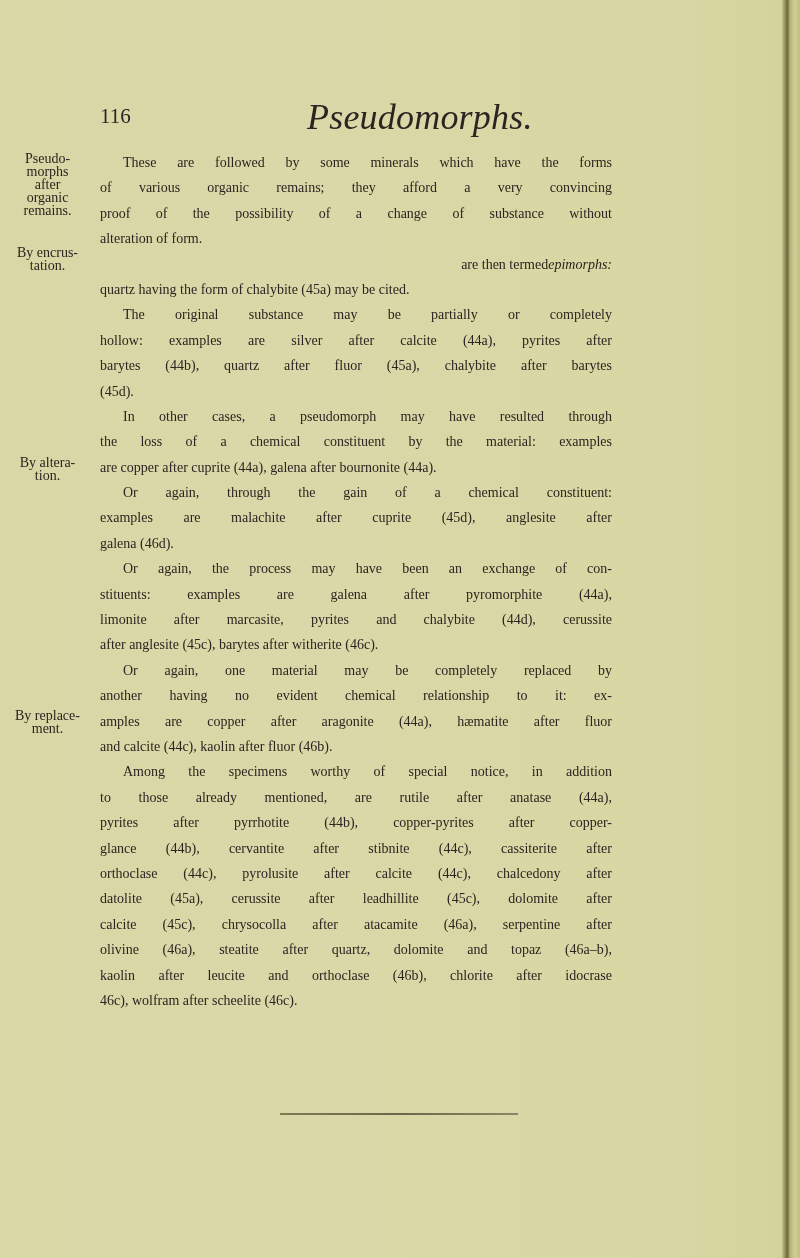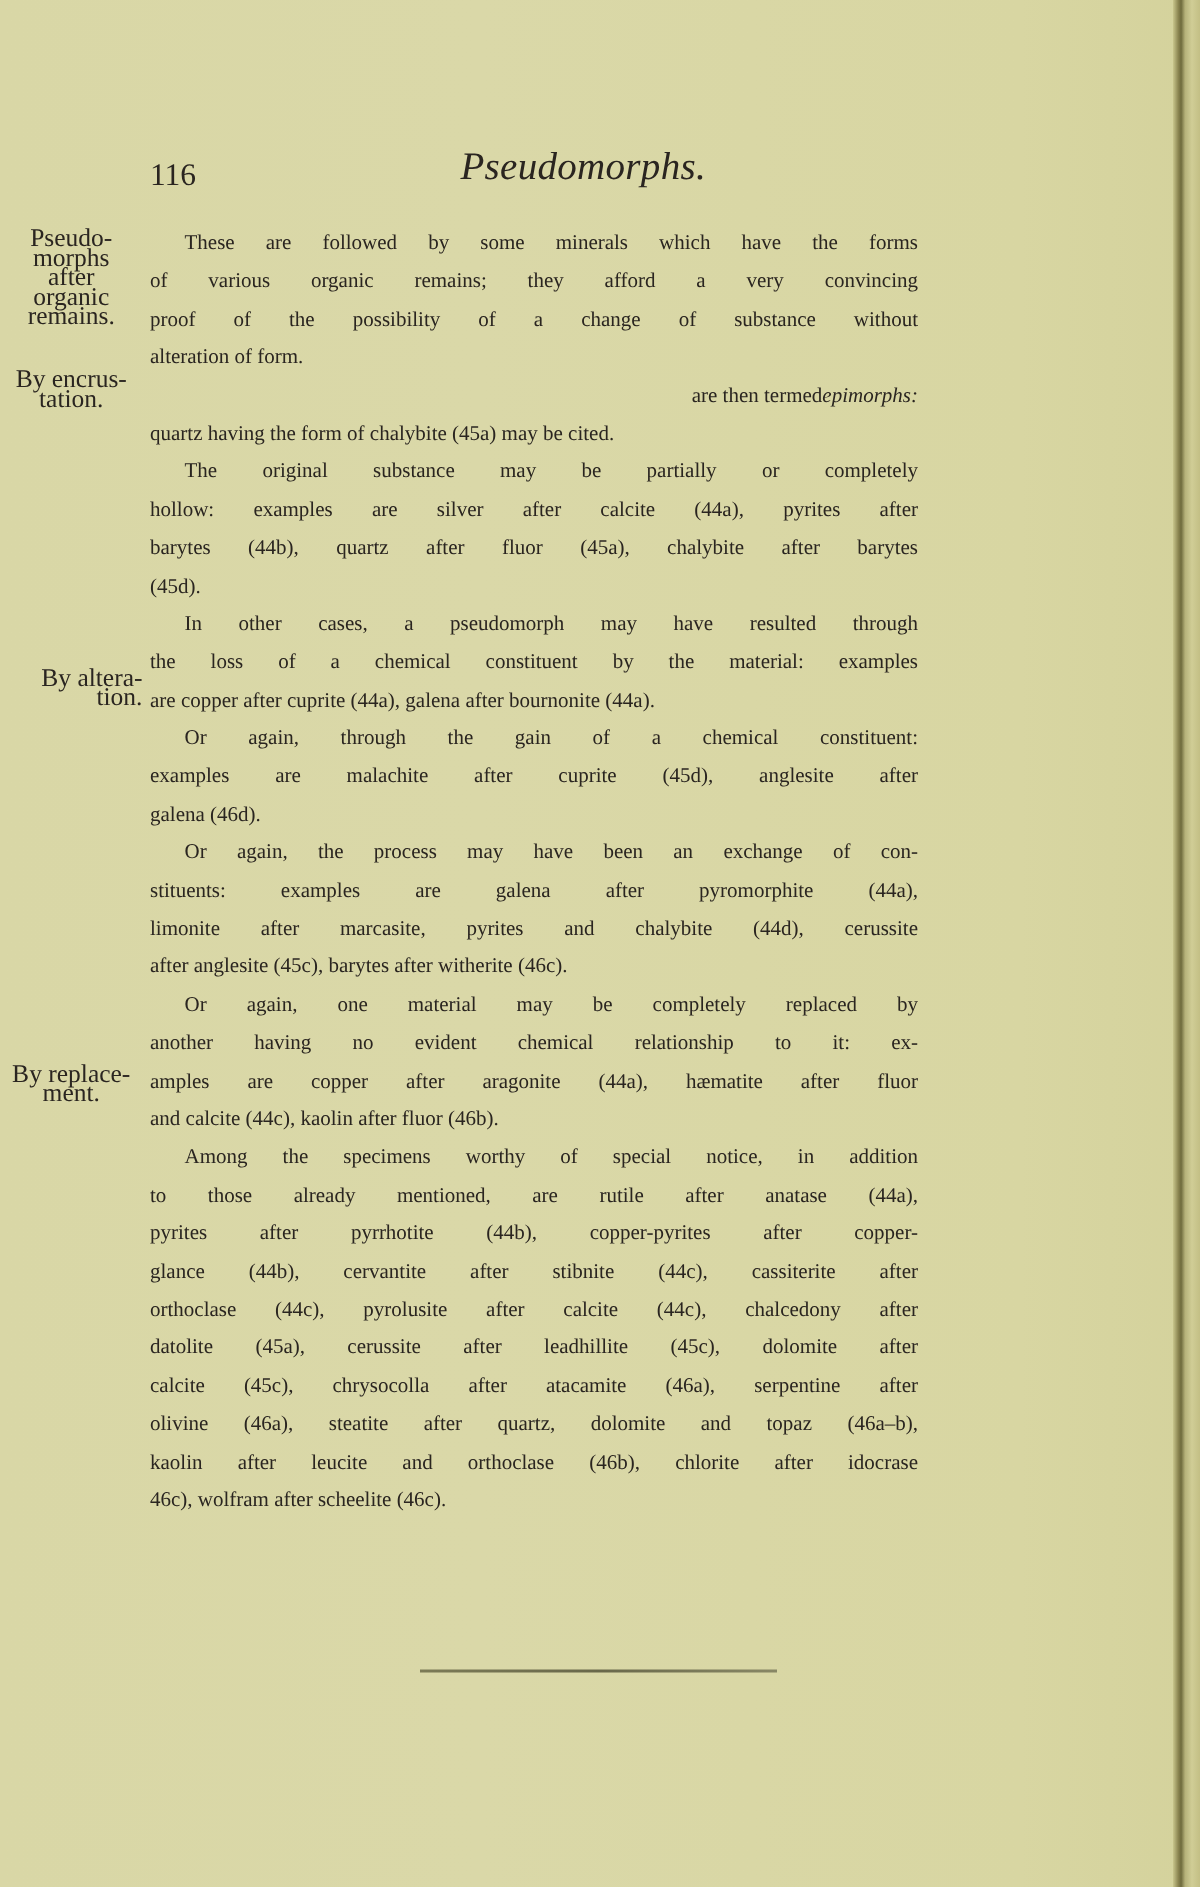--- a/index.html
+++ b/index.html
@@ -41,21 +41,21 @@
   .page-number {
     position: absolute;
     left: 0;
     top: 8px;
     font-size: 21px;
   }
   .running-title {
     position: absolute;
     left: 207px;
     top: 0;
-    font-size: 26px;
+    font-size: 36px;
     font-style: italic;
     letter-spacing: 0.2px;
   }
   .body-text {
     position: absolute;
     left: 100px;
     top: 150px;
     width: 512px;
   }
   .line {
@@ -69,21 +69,21 @@
   .line.last {
     text-align-last: left;
   }
   .line.indent {
     padding-left: 23px;
   }
   .margin-note {
     position: absolute;
     left: 0;
     width: 95px;
-    font-size: 17px;
+    font-size: 14px;
     line-height: 13px;
     text-align: center;
   }
   .margin-note span { display: block; }
   .rule {
     position: absolute;
     left: 280px;
     top: 1113px;
     width: 238px;
     height: 2px;
@@ -108,21 +108,21 @@
     <span>Pseudo-</span>
     <span>morphs</span>
     <span>after</span>
     <span>organic</span>
     <span>remains.</span>
   </div>
   <div class="margin-note" style="top:246px;">
     <span>By encrus-</span>
     <span>tation.</span>
   </div>
-  <div class="margin-note" style="top:445px;text-align:right;">
+  <div class="margin-note" style="top:456px;">
     <span>By altera-</span>
     <span>tion.</span>
   </div>
   <div class="margin-note" style="top:709px;">
     <span>By replace-</span>
     <span>ment.</span>
   </div>
 
   <div class="body-text">
     <div class="line indent">These are followed by some minerals which have the forms</div>

